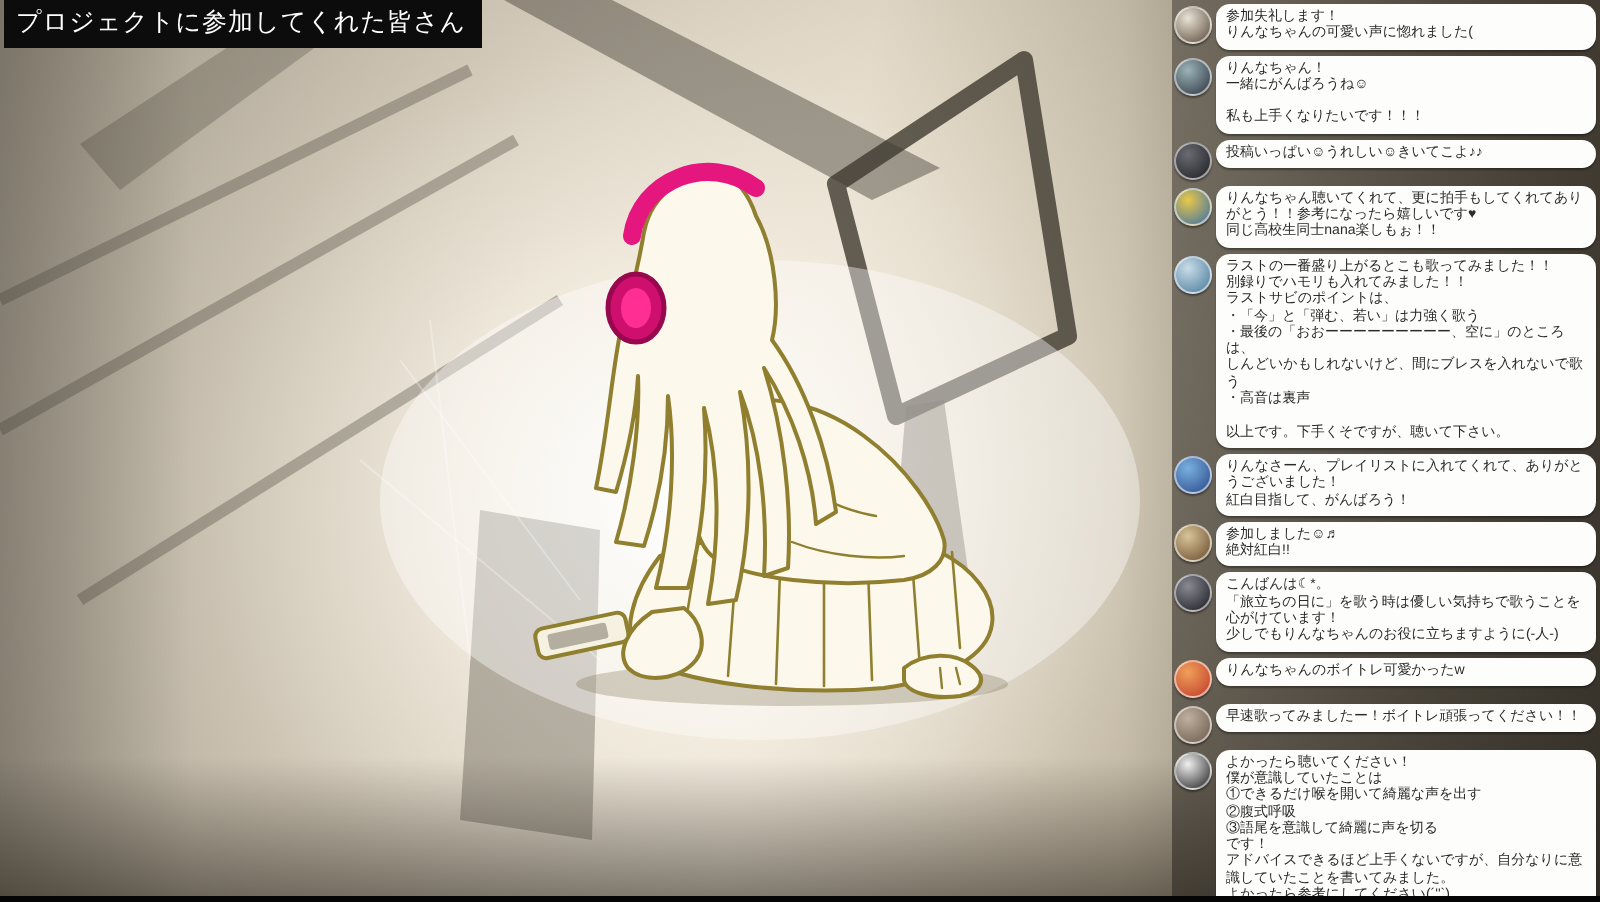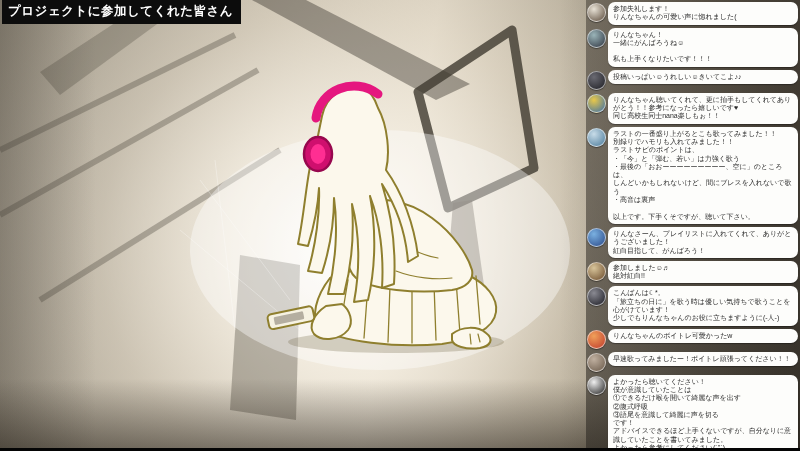--- a/index.html
+++ b/index.html
@@ -11,21 +11,21 @@
     background:
       radial-gradient(circle at 42% 55%, rgba(255,255,255,.95) 0%, rgba(246,240,228,.88) 20%, rgba(222,212,194,.45) 45%, rgba(130,120,100,.40) 82%, rgba(74,66,52,.70) 100%),
       linear-gradient(100deg,#a09a8e 0%,#c6beae 28%,#e8e0d0 50%,#b4aa96 74%,#5e584c 100%);}
   .bg-detail{position:absolute;inset:0;z-index:1;}
   .vignette{position:absolute;inset:0;z-index:2;pointer-events:none;
     background:linear-gradient(to top, rgba(38,32,24,.55) 0%, rgba(38,32,24,0) 16%),
                linear-gradient(to right, rgba(50,45,38,.30) 0%, rgba(50,45,38,0) 12%, rgba(50,45,38,0) 70%, rgba(40,36,30,.55) 100%);}
 
   
   .credits{position:absolute;left:2px;top:0;z-index:5;width:340px;}
-  .credits-title{display:inline-block;background:#0c0c0c;color:#fff;font-size:12.5px;font-weight:bold;
+  .credits-title{display:inline-block;background:#0c0c0c;color:#fff;font-size:12.5px;font-weight:normal;
     padding:3px 8px 4px 6px;letter-spacing:.5px;position:relative;z-index:2;}
   .names{position:relative;margin-top:-2px;z-index:1;}
   .names .credit-name{font-size:7.5px;line-height:7.7px;font-weight:bold;color:#fff;white-space:nowrap;
     text-shadow:-1px 0 #000,1px 0 #000,0 -1px #000,0 1px #000,1px 1px #000,-1px -1px #000;}
 
   
   .illus{position:absolute;left:256px;top:66px;z-index:3;}
 
   
   .chat-col{position:absolute;right:0;top:0;width:214px;height:451px;z-index:4;

